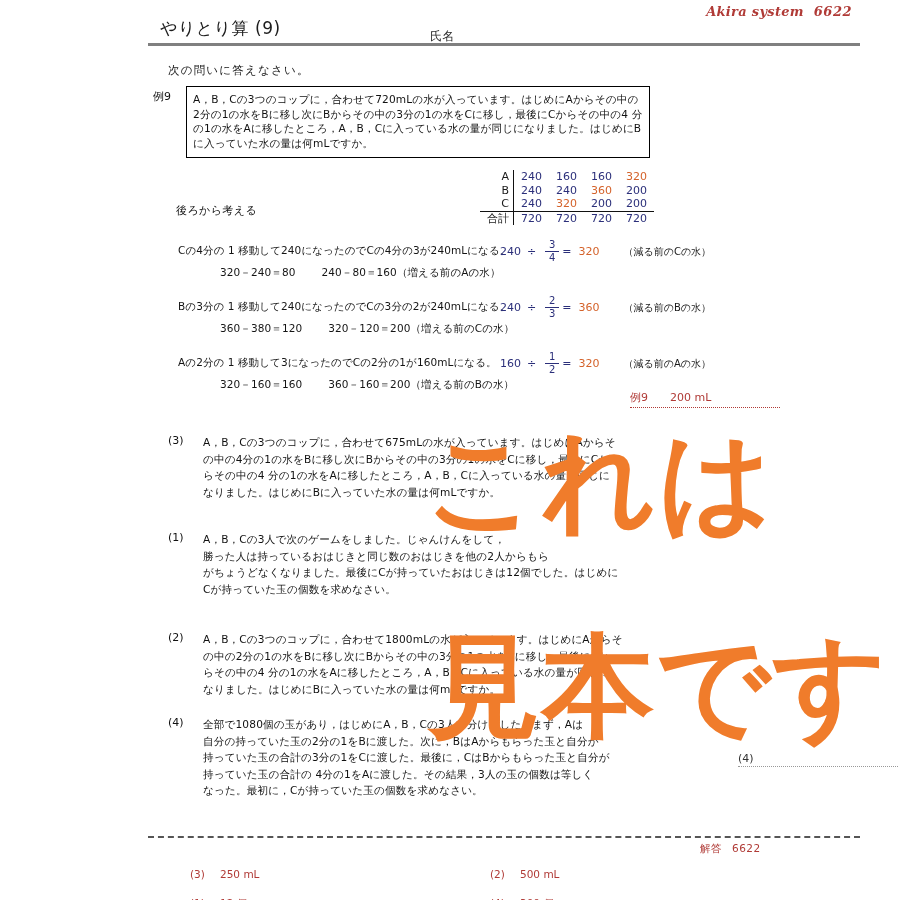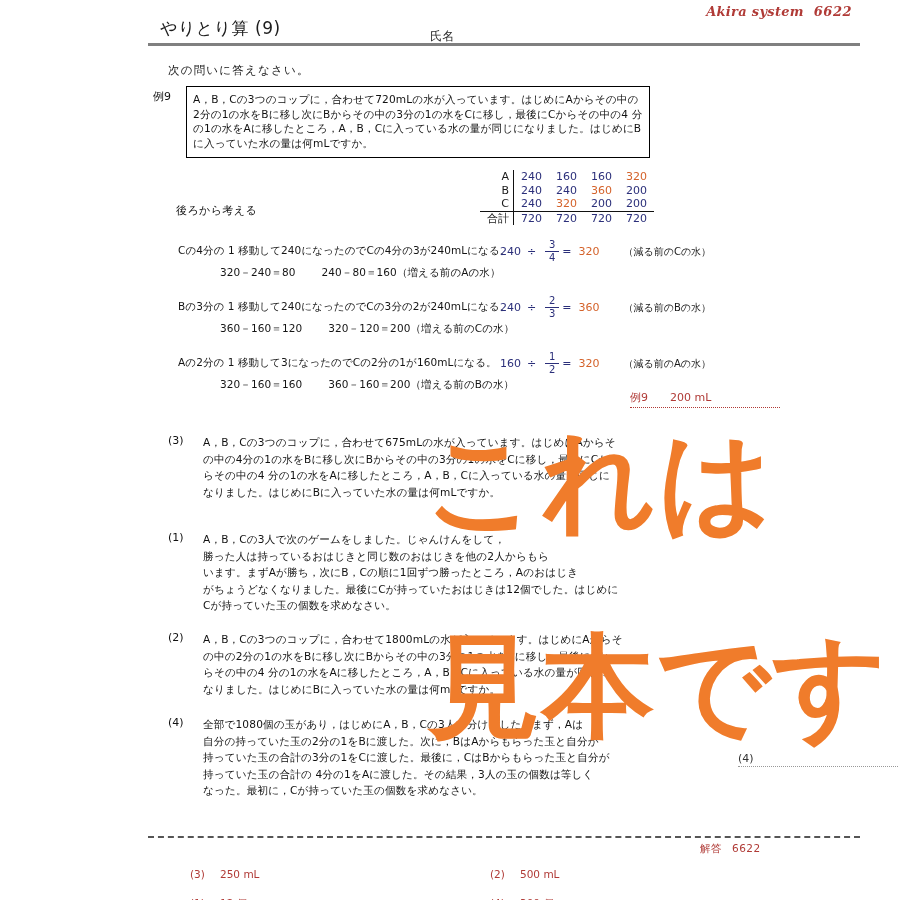--- a/index.html
+++ b/index.html
@@ -345,21 +345,21 @@
         <span class="d">4</span>
       </span>
       <span>=</span>
       <span class="res">320</span>
       <span class="note">（減る前のCの水）</span>
     </div>
   </div>
 
   <div class="step" style="left:178px; top:300px;">
     <div class="line1">Bの3分の 1 移動して240になったのでCの3分の2が240mLになる。</div>
-    <div class="line2"><span>360－160＝120</span><span class="gap"></span><span>320－120＝200（増える前のCの水）</span></div>
+    <div class="line2"><span>360－380＝120</span><span class="gap"></span><span>320－120＝200（増える前のCの水）</span></div>
     <div class="calc">
       <span>240</span>
       <span class="op">÷</span>
       <span class="frac">
         <span class="n">2</span>
         <span class="bar"></span>
         <span class="d">3</span>
       </span>
       <span>=</span>
       <span class="res">360</span>
@@ -396,21 +396,20 @@
       <p>らその中の4 分の1の水をAに移したところ，A，B，Cに入っている水の量が同じに</p>
       <p>なりました。はじめにBに入っていた水の量は何mLですか。</p>
     </div>
   </div>
 
   <div class="q" style="left:168px; top:531px;">
     <div class="qno">(1)</div>
     <div class="qbody">
       <p>A，B，Cの3人で次のゲームをしました。じゃんけんをして，</p>
       <p>勝った人は持っているおはじきと同じ数のおはじきを他の2人からもら</p>
-      <p>います。まずAが勝ち，次にB，Cの順に1回ずつ勝ったところ，Aのおはじき</p>
       <p>がちょうどなくなりました。最後にCが持っていたおはじきは12個でした。はじめに</p>
       <p>Cが持っていた玉の個数を求めなさい。</p>
     </div>
   </div>
 
   <div class="q" style="left:168px; top:631px;">
     <div class="qno">(2)</div>
     <div class="qbody">
       <p>A，B，Cの3つのコップに，合わせて1800mLの水が入っています。はじめにAからそ</p>
       <p>の中の2分の1の水をBに移し次にBからその中の3分の1の水をCに移し，最後にCか</p>

